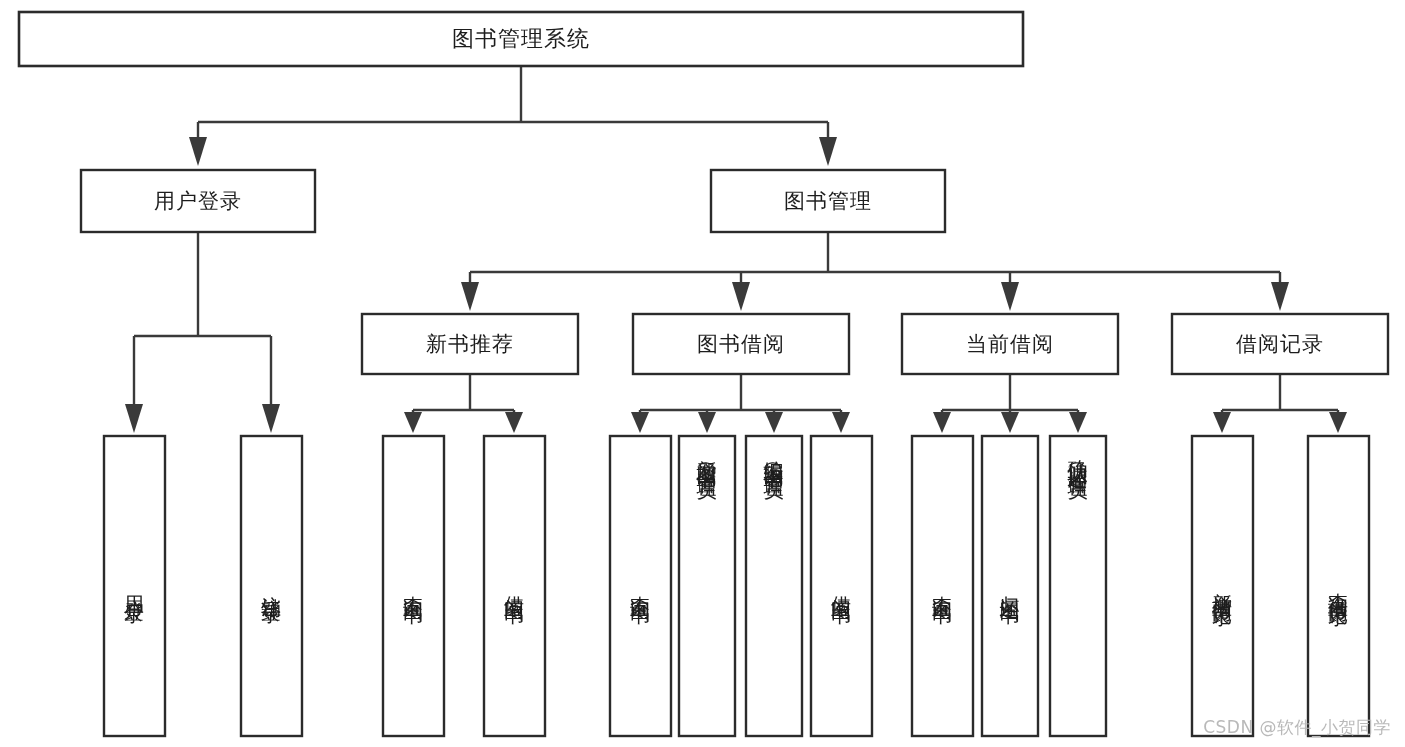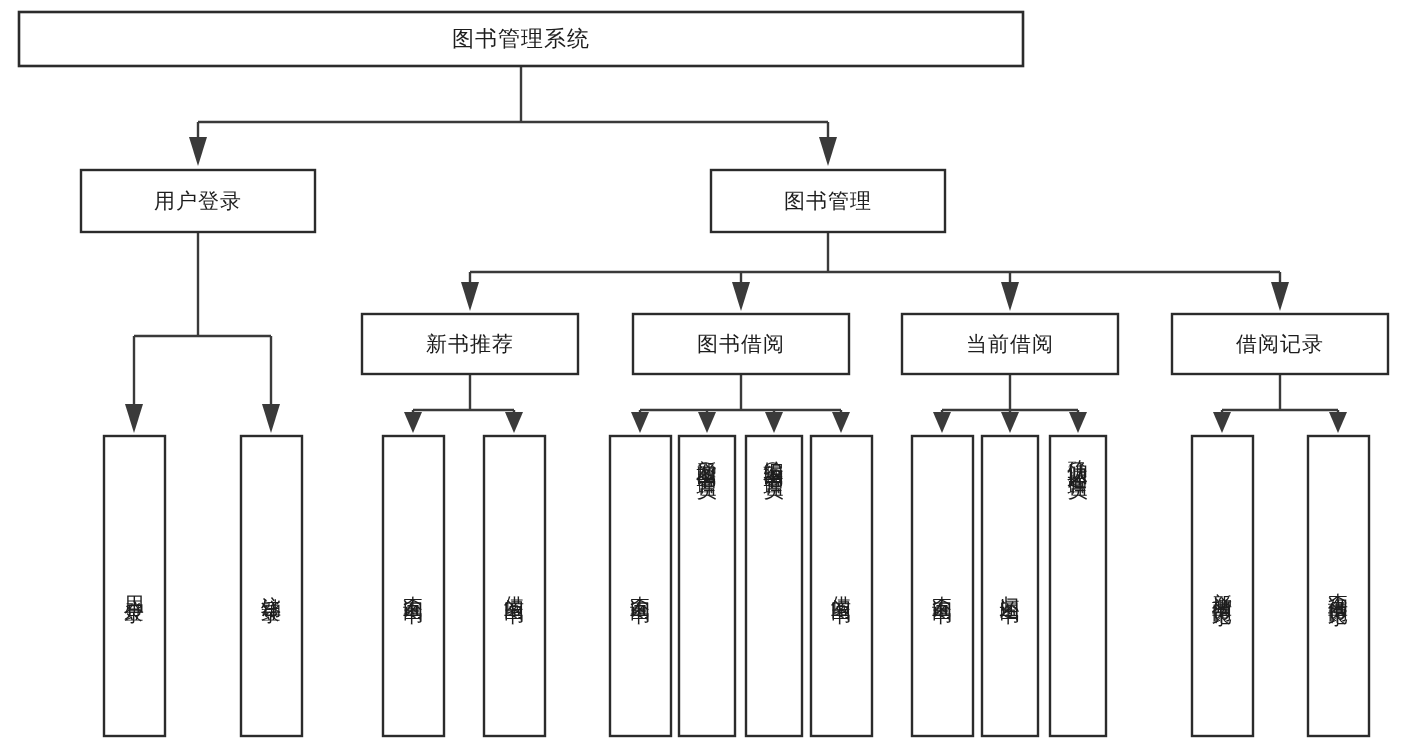--- a/index.html
+++ b/index.html
@@ -278,14 +278,15 @@
   </div>
 
   <div class="leaf-label-box" style="left:1192px; top:436px; width:61px; height:300px; align-items:center;">
     <span class="leaf-label-text">新增借阅记录</span>
   </div>
 
   <div class="leaf-label-box" style="left:1308px; top:436px; width:61px; height:300px; align-items:center;">
     <span class="leaf-label-text">查询借阅记录</span>
   </div>
 
+  <div class="watermark">CSDN @软件_小贺同学</div>
 
 </div>
 
 </body></html>

